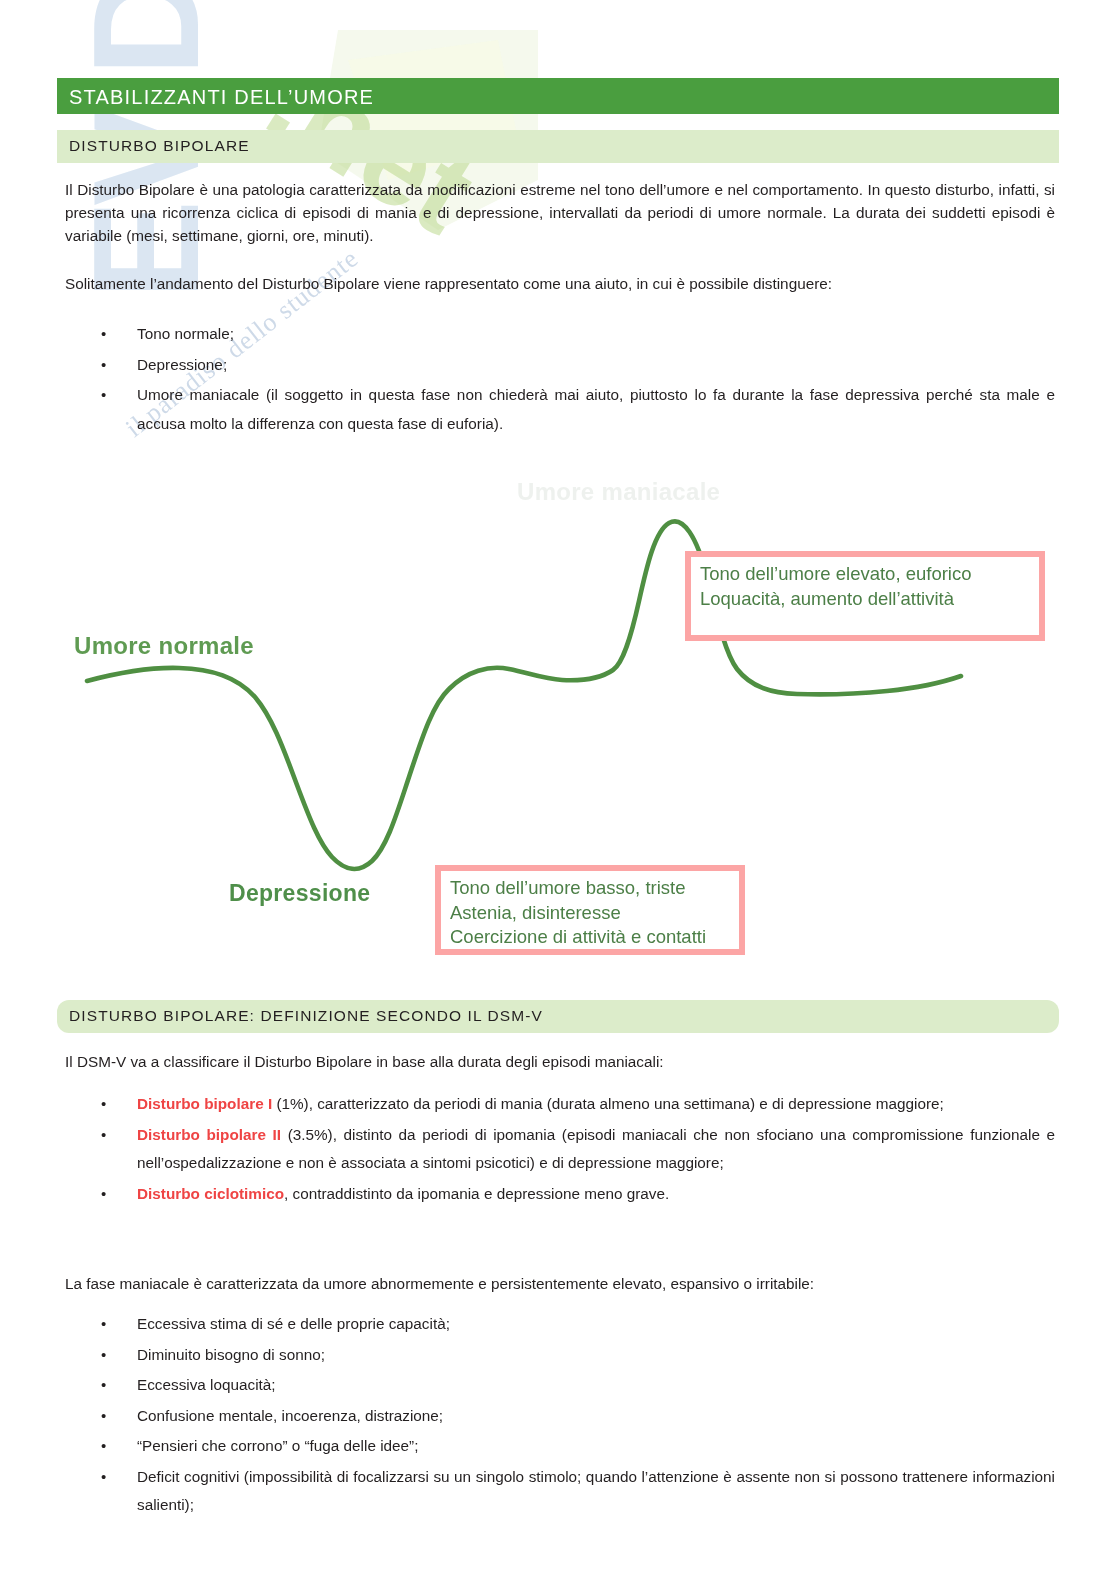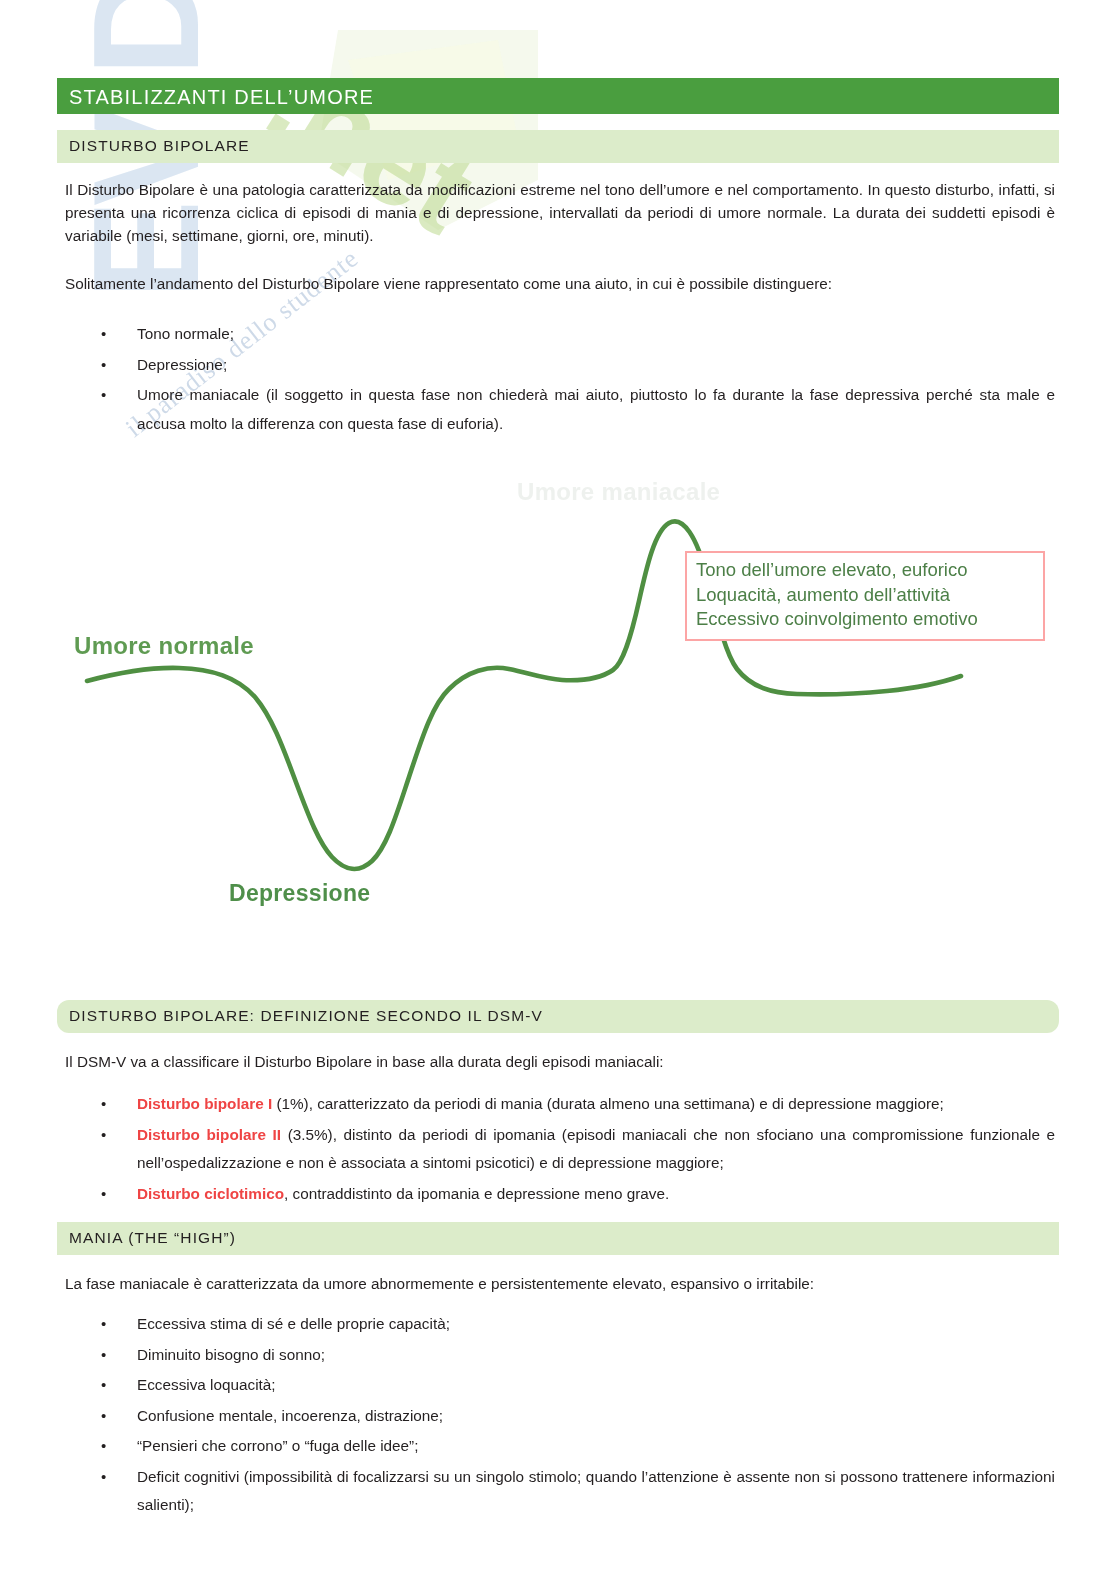--- a/index.html
+++ b/index.html
@@ -181,21 +181,21 @@
   }
   #lbl-depressione {
     left: 172px; top: 415px;
     font-size: 23px;
     color: #4f8f4a;
     letter-spacing: .3px;
   }
 
   .callout {
     position: absolute;
-    border: 2px solid #fca5a5;
+    border: 6px solid #fca5a5;
     background: #ffffff;
     padding: 5px 9px 0 9px;
     box-sizing: border-box;
   }
   .callout div {
     font-size: 18.5px;
     line-height: 24.5px;
     color: #4c7f47;
     white-space: nowrap;
     font-family: "Liberation Sans", sans-serif;
@@ -273,23 +273,27 @@
                C 860 223, 884 218, 904 211" fill="none" stroke="#4f8f42" stroke-width="4.6" stroke-linecap="round" stroke-linejoin="round"></path>
     </svg>
 
     <div class="fig-label" id="lbl-normale">Umore normale</div>
     <div class="fig-label" id="lbl-maniacale">Umore maniacale</div>
     <div class="fig-label" id="lbl-depressione">Depressione</div>
 
     <div class="callout" id="callout-mania">
       <div>Tono dell’umore elevato, euforico</div>
       <div>Loquacità, aumento dell’attività</div>
-      <div>Eccessivo coinvolgimento emotivo</div>
     </div>
 
+    <div class="callout" id="callout-depr">
+      <div>Tono dell’umore basso, triste</div>
+      <div>Astenia, disinteresse</div>
+      <div>Coercizione di attività e contatti</div>
+    </div>
   </div>
 
   <div class="bar-sub" id="bar-sub-2">
     <span>DISTURBO BIPOLARE: DEFINIZIONE SECONDO IL DSM-V</span>
   </div>
 
   <div class="para" id="para-3">Il DSM-V va a classificare il Disturbo Bipolare in base alla durata degli episodi maniacali:</div>
 
   <ul class="blist" id="list-2">
     <li>
@@ -299,23 +303,20 @@
     <li>
       <span class="bullet">•</span>
       <span class="hl">Disturbo bipolare II</span><span> (3.5%), distinto da periodi di ipomania (episodi maniacali che non sfociano una compromissione funzionale e nell’ospedalizzazione e non è associata a sintomi psicotici) e di depressione maggiore;</span>
     </li>
     <li>
       <span class="bullet">•</span>
       <span class="hl">Disturbo ciclotimico</span><span>, contraddistinto da ipomania e depressione meno grave.</span>
     </li>
   </ul>
 
-  <div class="bar-sub" id="bar-sub-3">
-    <span>MANIA (THE “HIGH”)</span>
-  </div>
 
   <div class="para" id="para-4">La fase maniacale è caratterizzata da umore abnormemente e persistentemente elevato, espansivo o irritabile:</div>
 
   <ul class="blist" id="list-3">
     <li>
       <span class="bullet">•</span>
       <span>Eccessiva stima di sé e delle proprie capacità;</span>
     </li>
     <li>
       <span class="bullet">•</span>

